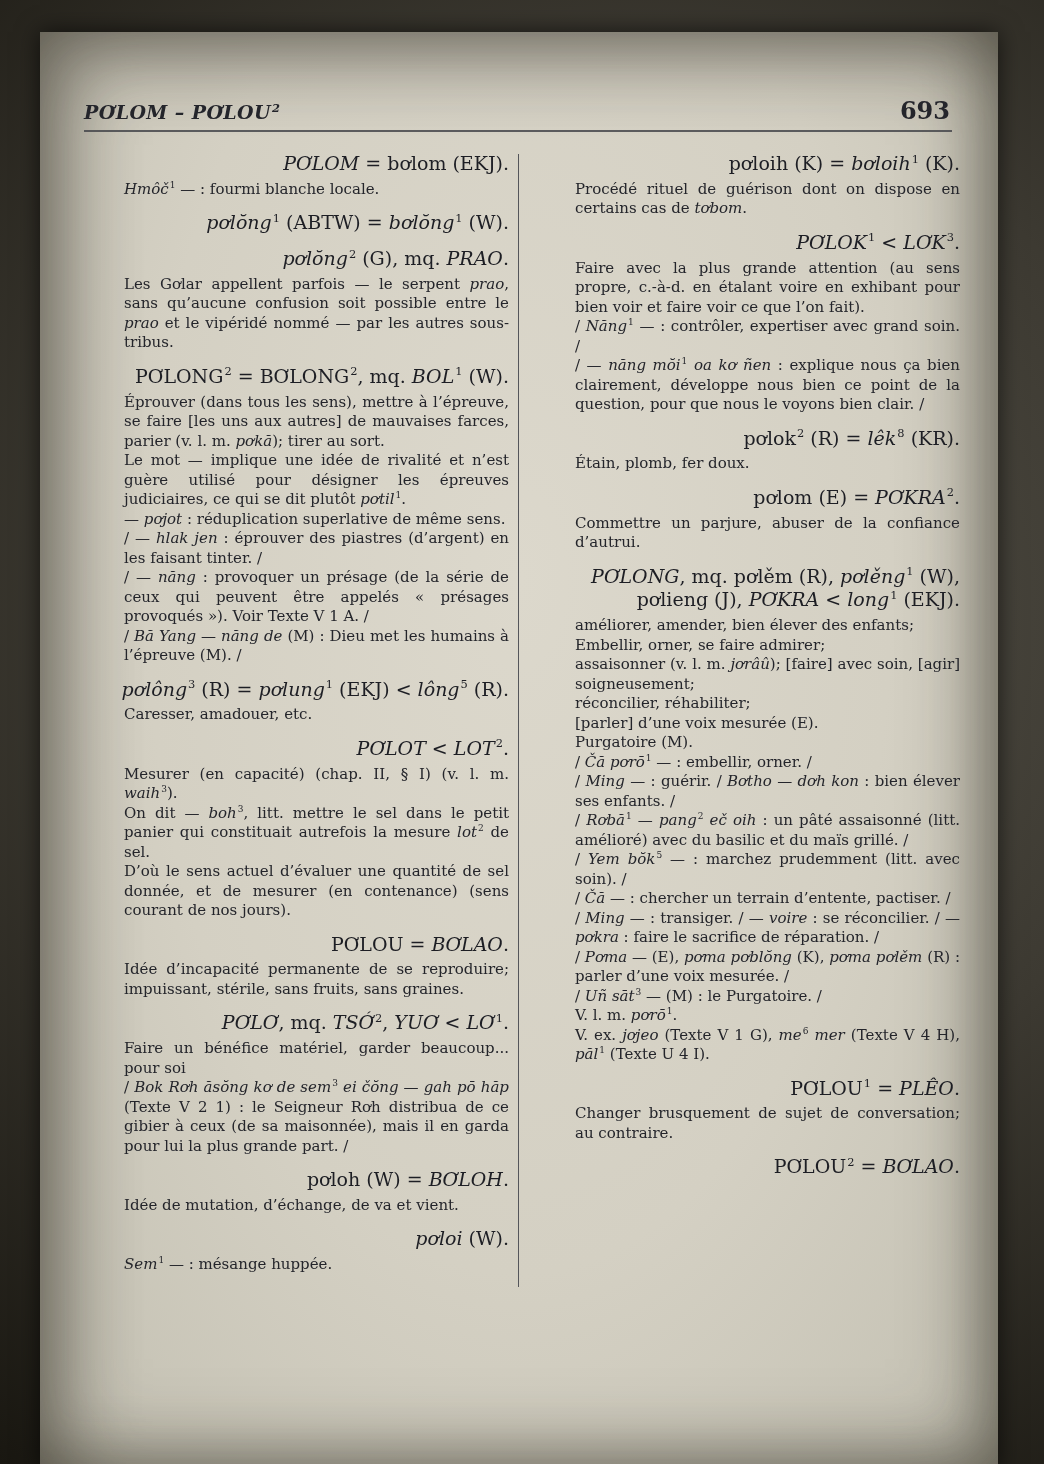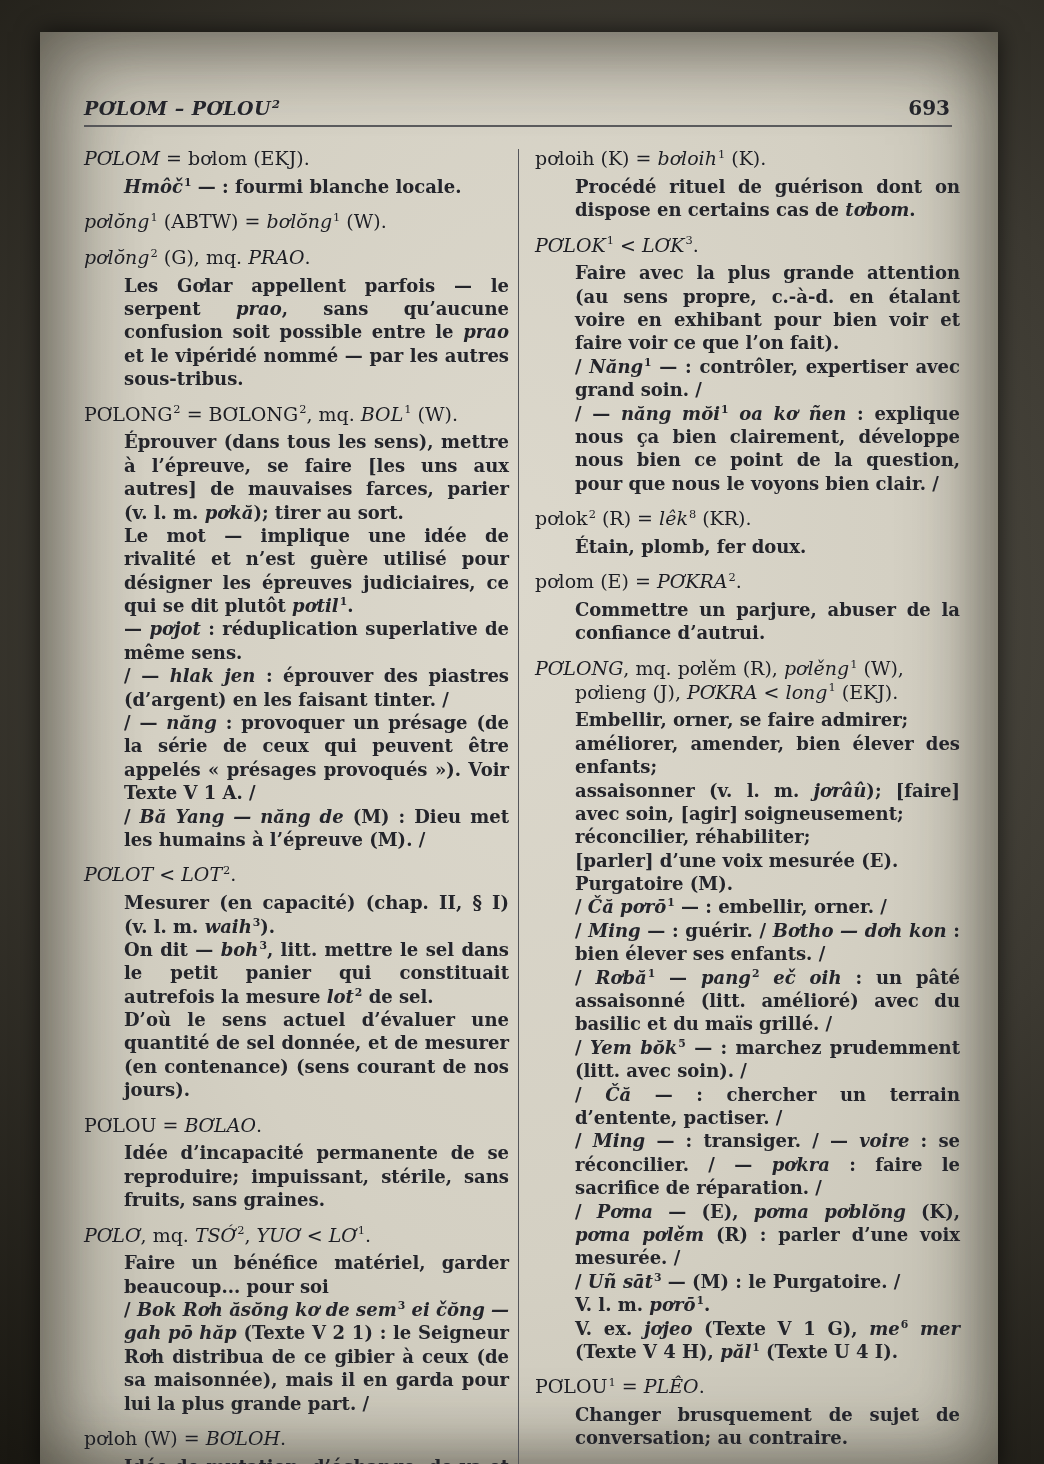--- a/index.html
+++ b/index.html
@@ -15,33 +15,33 @@
       inset 0 0 95px rgba(45,40,28,.42),
       inset 28px 28px 70px rgba(22,20,14,.30),
       inset -18px -18px 55px rgba(30,27,19,.28),
       0 0 22px rgba(0,0,0,.65);
   }
   .page-header{
     display:flex;justify-content:space-between;align-items:baseline;
     padding:0 48px 0 44px;margin-top:64px;color:#24252b;
   }
   .running-header{font-style:italic;font-weight:bold;font-size:19px;letter-spacing:.4px;}
-  .page-number{font-weight:bold;font-size:20px;}
+  .page-number{font-weight:bold;font-size:24px;}
   .header-rule{height:2px;background:#45464b;margin:5px 46px 0 44px;opacity:.85;}
   .columns{display:flex;align-items:stretch;padding:20px 28px 0 44px;color:#212228;}
   .col{width:425px;}
   .divider{width:1px;background:#54555a;margin:2px 16px 0 9px;}
   .entry{margin-bottom:12px;}
   .head{
     font-size:19px;line-height:1.25;margin:0 0 4px 0;
-    padding-left:40px;text-indent:-40px;color:#1d1e24;
+    padding-left:40px;text-indent:-40px;color:#1d1e24;text-align:right;
   }
   .def{
-    margin:0 0 0 40px;font-size:18px;line-height:1.3;
-    text-align:justify;color:#24252b;font-weight:bold;
+    margin:0 0 0 40px;font-size:15px;line-height:1.3;
+    text-align:justify;color:#24252b;
   }
   sup{font-size:60%;line-height:0;vertical-align:super;margin-left:1px;}
   i{font-style:italic;}
 </style>
 </head>
 <body>
 
 <div class="paper">
   <div class="page-header">
     <span class="running-header">PƠLOM – PƠLOU<sup>2</sup></span>
@@ -62,20 +62,24 @@
           <p class="def">Les Gơlar appellent parfois — le serpent <i>prao</i>, sans qu’aucune confusion soit possible entre le <i>prao</i> et le vipéridé nommé — par les autres sous-tribus.</p>
         </div>
         <div class="entry">
           <div class="head">PƠLONG<sup>2</sup> = BƠLONG<sup>2</sup>, mq. <i>BOL</i><sup>1</sup> (W).</div>
           <p class="def">Éprouver (dans tous les sens), mettre à l’épreuve, se faire [les uns aux autres] de mauvaises farces, parier (v. l. m. <i>pơkă</i>); tirer au sort.</p>
           <p class="def">Le mot — implique une idée de rivalité et n’est guère utilisé pour désigner les épreuves judiciaires, ce qui se dit plutôt <i>pơtil</i><sup>1</sup>.</p>
           <p class="def">— <i>pơjot</i> : réduplication superlative de même sens.</p>
           <p class="def">/ — <i>hlak jen</i> : éprouver des piastres (d’argent) en les faisant tinter. /</p>
           <p class="def">/ — <i>năng</i> : provoquer un présage (de la série de ceux qui peuvent être appelés « présages provoqués »). Voir Texte V 1 A. /</p>
           <p class="def">/ <i>Bă Yang — năng de</i> (M) : Dieu met les humains à l’épreuve (M). /</p>
+        </div>
+        <div class="entry">
+          <div class="head"><i>pơlông</i><sup>3</sup> (R) = <i>pơlung</i><sup>1</sup> (EKJ) &lt; <i>lông</i><sup>5</sup> (R).</div>
+          <p class="def">Caresser, amadouer, etc.</p>
         </div>
         <div class="entry">
           <div class="head"><i>PƠLOT</i> &lt; <i>LOT</i><sup>2</sup>.</div>
           <p class="def">Mesurer (en capacité) (chap. II, § I) (v. l. m. <i>waih</i><sup>3</sup>).</p>
           <p class="def">On dit — <i>boh</i><sup>3</sup>, litt. mettre le sel dans le petit panier qui constituait autrefois la mesure <i>lot</i><sup>2</sup> de sel.</p>
           <p class="def">D’où le sens actuel d’évaluer une quantité de sel donnée, et de mesurer (en contenance) (sens courant de nos jours).</p>
         </div>
         <div class="entry">
           <div class="head">PƠLOU = <i>BƠLAO</i>.</div>
           <p class="def">Idée d’incapacité permanente de se reproduire; impuissant, stérile, sans fruits, sans graines.</p>
@@ -109,22 +113,22 @@
         <div class="entry">
           <div class="head">pơlok<sup>2</sup> (R) = <i>lêk</i><sup>8</sup> (KR).</div>
           <p class="def">Étain, plomb, fer doux.</p>
         </div>
         <div class="entry">
           <div class="head">pơlom (E) = <i>PƠKRA</i><sup>2</sup>.</div>
           <p class="def">Commettre un parjure, abuser de la confiance d’autrui.</p>
         </div>
         <div class="entry">
           <div class="head"><i>PƠLONG</i>, mq. pơlěm (R), <i>pơlěng</i><sup>1</sup> (W), pơlieng (J), <i>PƠKRA</i> &lt; <i>long</i><sup>1</sup> (EKJ).</div>
+          <p class="def">améliorer, amender, bien élever des enfants;</p>
           <p class="def">Embellir, orner, se faire admirer;</p>
-          <p class="def">améliorer, amender, bien élever des enfants;</p>
           <p class="def">assaisonner (v. l. m. <i>jơrâû</i>); [faire] avec soin, [agir] soigneusement;</p>
           <p class="def">réconcilier, réhabiliter;</p>
           <p class="def">[parler] d’une voix mesurée (E).</p>
           <p class="def">Purgatoire (M).</p>
           <p class="def">/ <i>Čă pơrō</i><sup>1</sup> — : embellir, orner. /</p>
           <p class="def">/ <i>Ming</i> — : guérir. / <i>Bơtho — dơh kon</i> : bien élever ses enfants. /</p>
           <p class="def">/ <i>Rơbă</i><sup>1</sup> — <i>pang</i><sup>2</sup> <i>eč oih</i> : un pâté assaisonné (litt. amélioré) avec du basilic et du maïs grillé. /</p>
           <p class="def">/ <i>Yem bŏk</i><sup>5</sup> — : marchez prudemment (litt. avec soin). /</p>
           <p class="def">/ <i>Čă</i> — : chercher un terrain d’entente, pactiser. /</p>
           <p class="def">/ <i>Ming</i> — : transiger. / — <i>voire</i> : se réconcilier. / — <i>pơkra</i> : faire le sacrifice de réparation. /</p>

